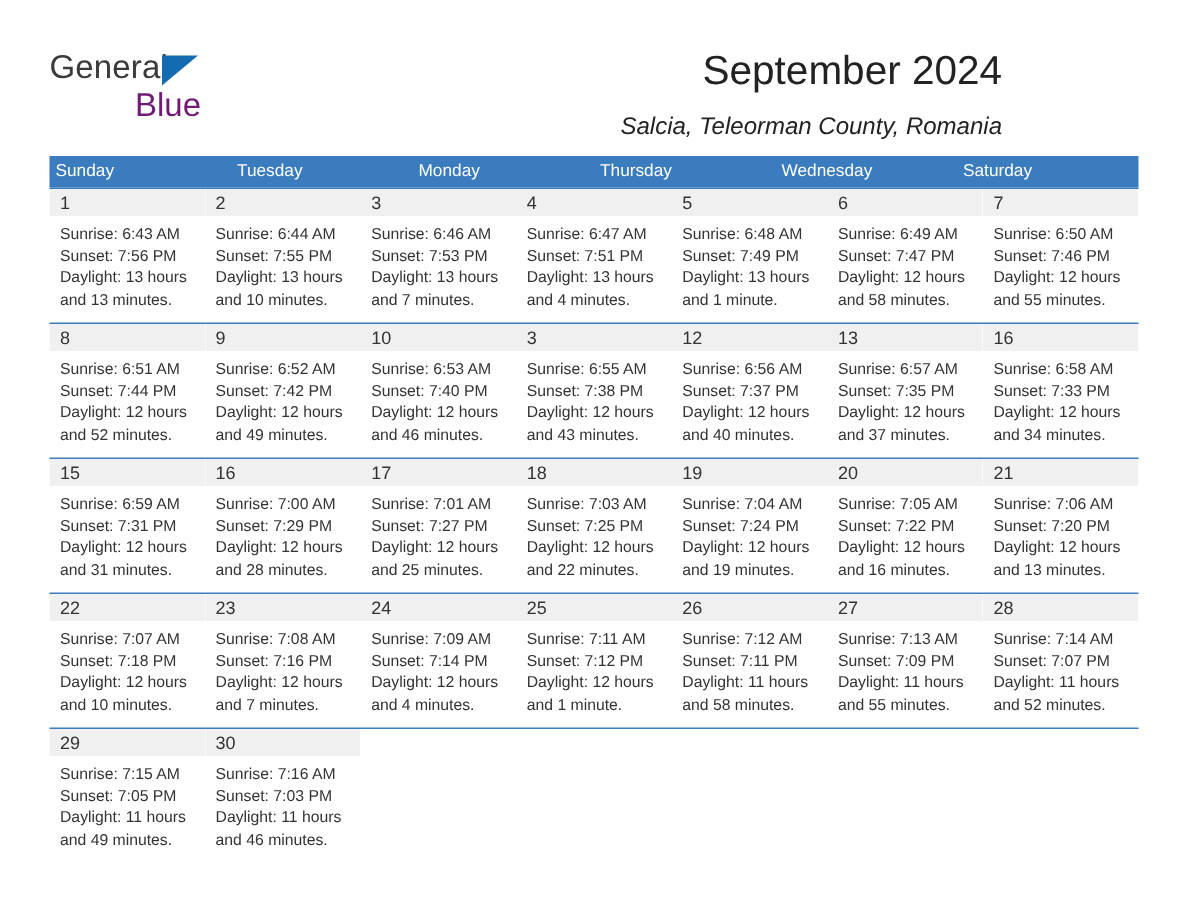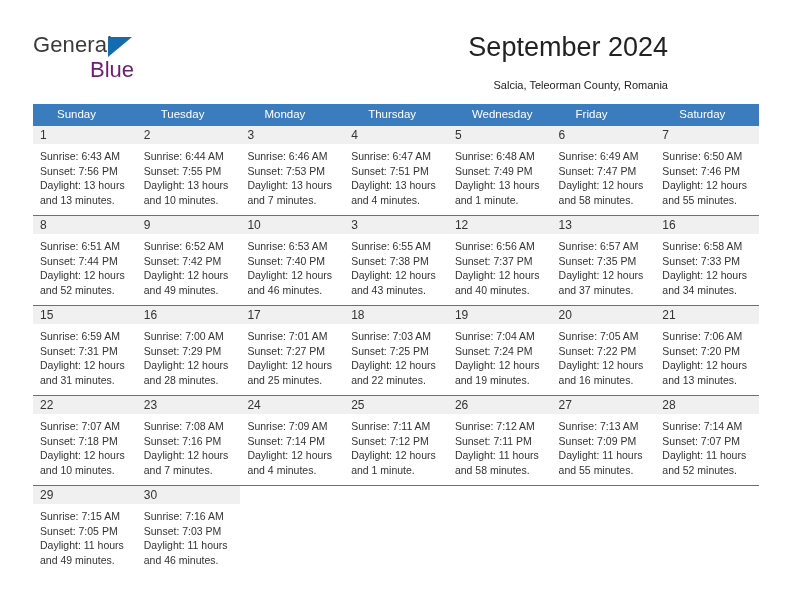--- a/index.html
+++ b/index.html
@@ -66,46 +66,47 @@
     font-size: 27px;
     color: #222222;
     text-align: right;
     white-space: nowrap;
     line-height: 34px;
   }
   .subtitle {
     position: absolute;
     right: 36px;
     top: 76px;
-    font-size: 11px;
+    font-size: 16px;
     color: #222222;
     text-align: right;
     white-space: nowrap;
     line-height: 18px;
+    font-style: italic;
   }
 
   
   .calendar {
     position: absolute;
     left: 33px;
     top: 104px;
     width: 726px;
   }
   .dow-row {
     display: flex;
     width: 726px;
     height: 21px;
     background: #3a7cbe;
   }
   .dow {
     flex: 1 1 0;
     color: #ffffff;
     font-size: 11.5px;
     line-height: 21px;
-    padding-left: 24px;
+    padding-left: 4px;
     white-space: nowrap;
     overflow: hidden;
   }
 
   .week {
     display: flex;
     width: 726px;
     border-top: 1px solid #3a7cbe;
     height: 89px;
     margin-top: 1px;
@@ -160,21 +161,20 @@
     <div class="subtitle">Salcia, Teleorman County, Romania</div>
   </div>
 
   <div class="calendar">
     <div class="dow-row">
       <div class="dow">Sunday</div>
       <div class="dow">Tuesday</div>
       <div class="dow">Monday</div>
       <div class="dow">Thursday</div>
       <div class="dow">Wednesday</div>
-      <div class="dow">Friday</div>
       <div class="dow">Saturday</div>
     </div>
 
     <div id="weeks-container">
         <div class="week">
           <div class="day">
             <div class="day-numband">
               <div class="day-num">1</div>
             </div>
             <div class="day-lines">

